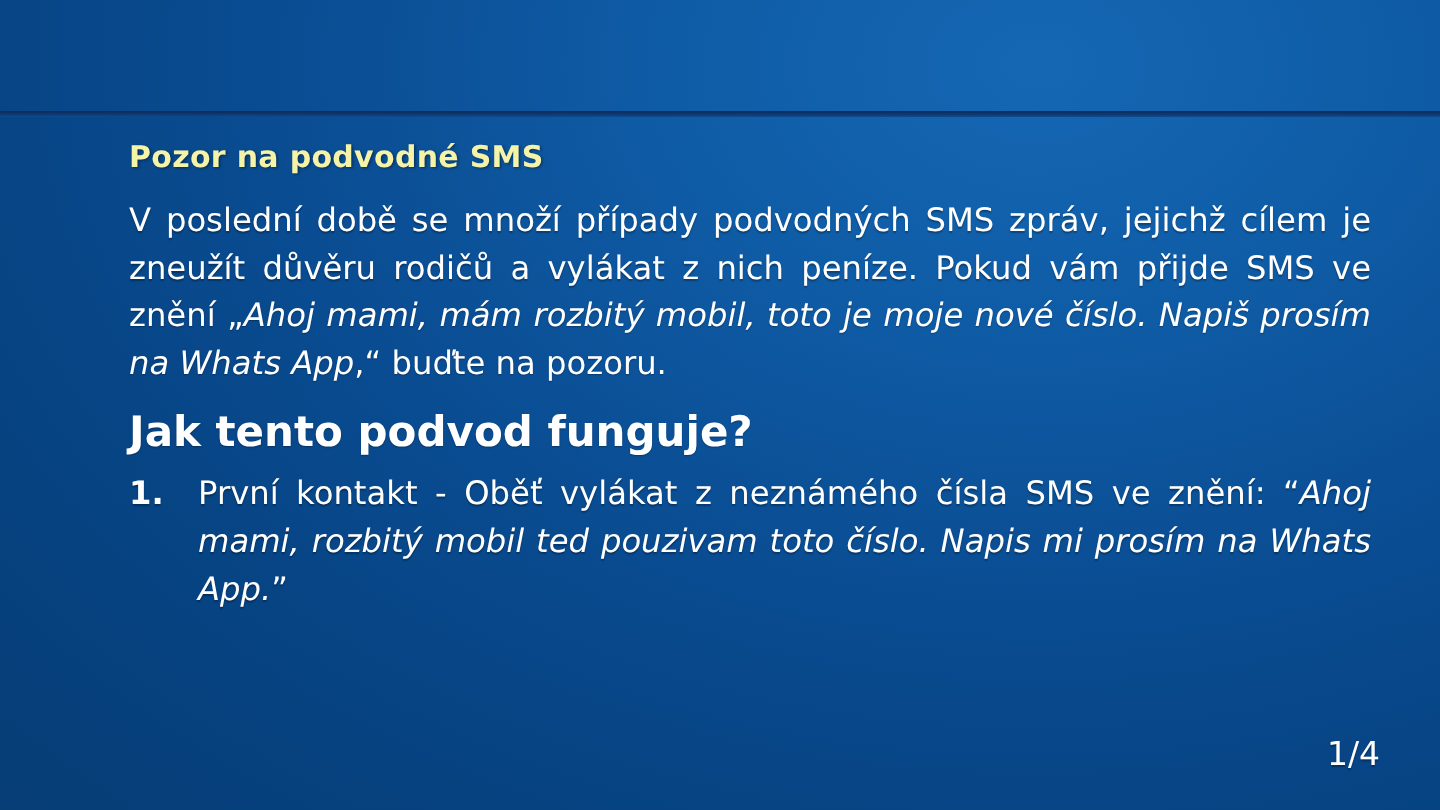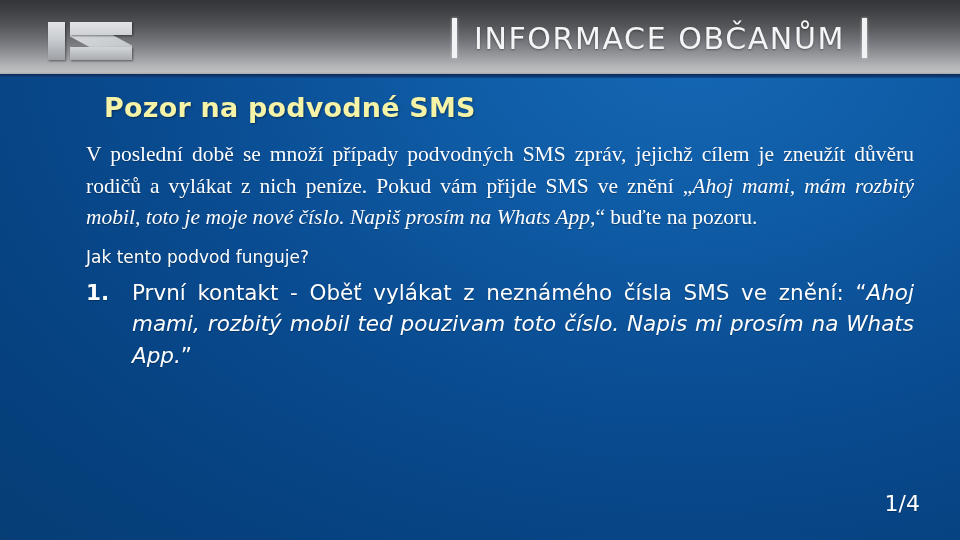--- a/index.html
+++ b/index.html
@@ -111,40 +111,39 @@
   }
 
   
   #content {
     position: absolute;
     left: 86px;
     top: 92px;
     width: 828px;
   }
   #slide-title {
-    font-size: 27px;
+    font-size: 20px;
     font-weight: bold;
     color: #f5f3a8;
     letter-spacing: 0.2px;
-    margin: 0 0 16px 18px;
+    margin: 0 0 16px 0;
     text-shadow: 1px 1px 2px rgba(0,0,0,0.4);
   }
   .para {
     font-size: 21.5px;
     line-height: 1.47;
     color: #ffffff;
     text-align: justify;
     margin: 0 0 13px 0;
     text-shadow: 0 1px 1px rgba(0,0,0,0.3);
-    font-family: Liberation Serif, serif;
   }
   .para em { font-style: italic; }
   #subhead {
-    font-size: 17px;
-    font-weight: normal;
+    font-size: 28px;
+    font-weight: bold;
     color: #ffffff;
     margin: 0 0 10px 0;
     text-shadow: 0 1px 1px rgba(0,0,0,0.3);
   }
   #steps {
     margin: 0;
     padding: 0;
     list-style: none;
   }
   .step {
@@ -173,34 +172,20 @@
     color: #ffffff;
     text-shadow: 0 1px 1px rgba(0,0,0,0.3);
     text-align: right;
   }
 </style>
 </head>
 <body>
 
 <div id="slide">
 
-  <div id="header">
-    <div id="logo">
-      <div class="bar-i"></div>
-      <div class="s-diag"></div>
-      <div class="s-top"></div>
-      <div class="s-bot"></div>
-    </div>
-
-    <div id="header-title-wrap">
-      <div class="hdr-bar"></div>
-      <div id="header-title">INFORMACE OBČANŮM</div>
-      <div class="hdr-bar"></div>
-    </div>
-  </div>
   <div id="header-underline"></div>
 
   <div id="content">
 
     <h1 id="slide-title">Pozor na podvodné SMS</h1>
 
     <p class="para"><span>V poslední době se množí případy podvodných SMS zpráv, jejichž cílem je zneužít důvěru rodičů a vylákat z nich peníze. Pokud vám přijde SMS ve znění „</span><em>Ahoj mami, mám rozbitý mobil, toto je moje nové číslo. Napiš prosím na Whats App</em><span>,“ buďte na pozoru.</span></p>
 
     <p id="subhead">Jak tento podvod funguje?</p>
 

